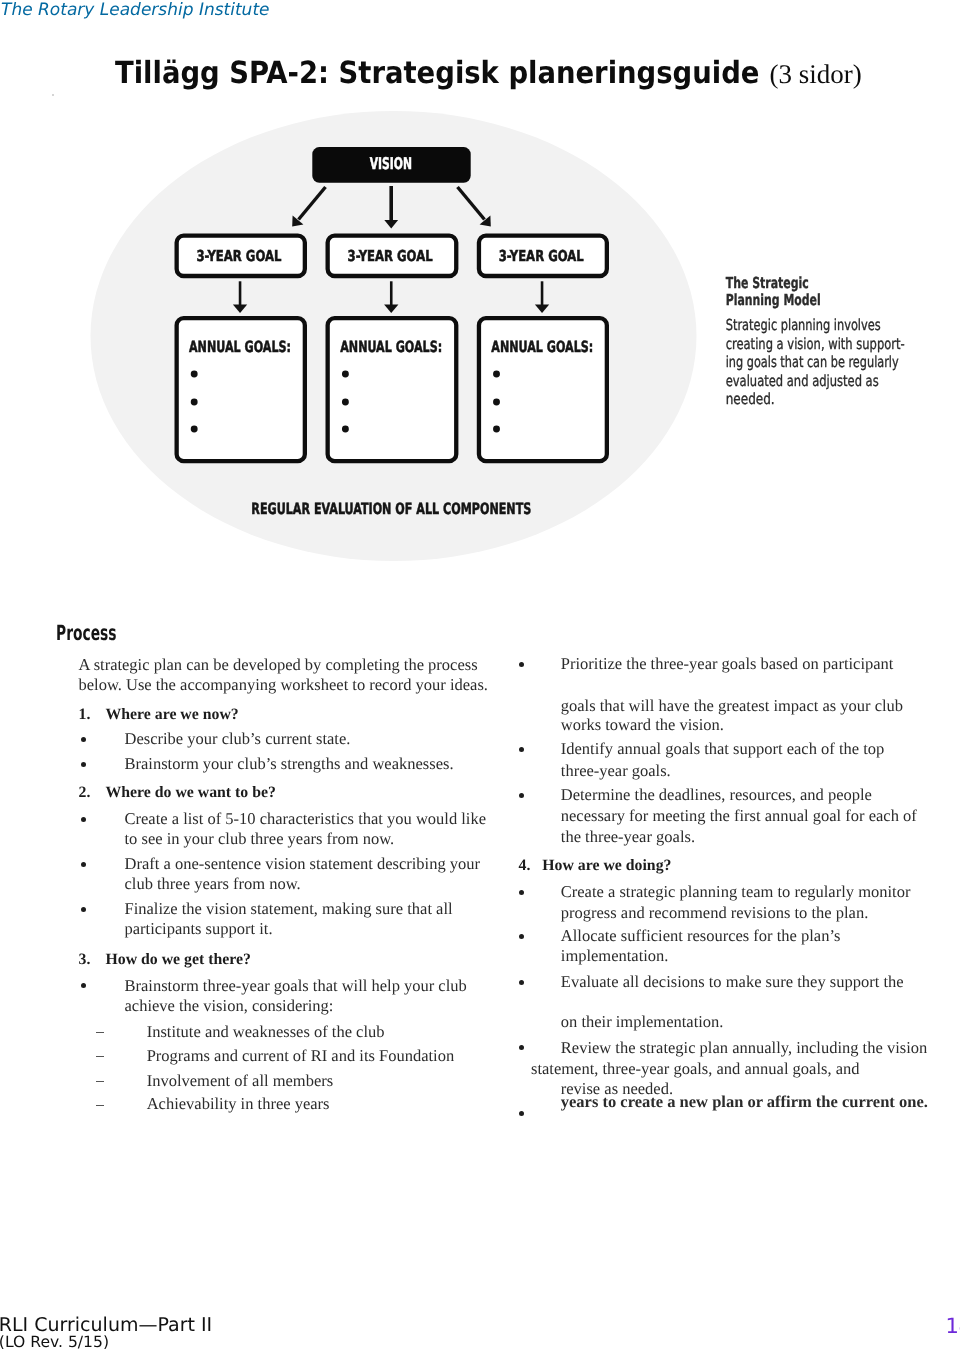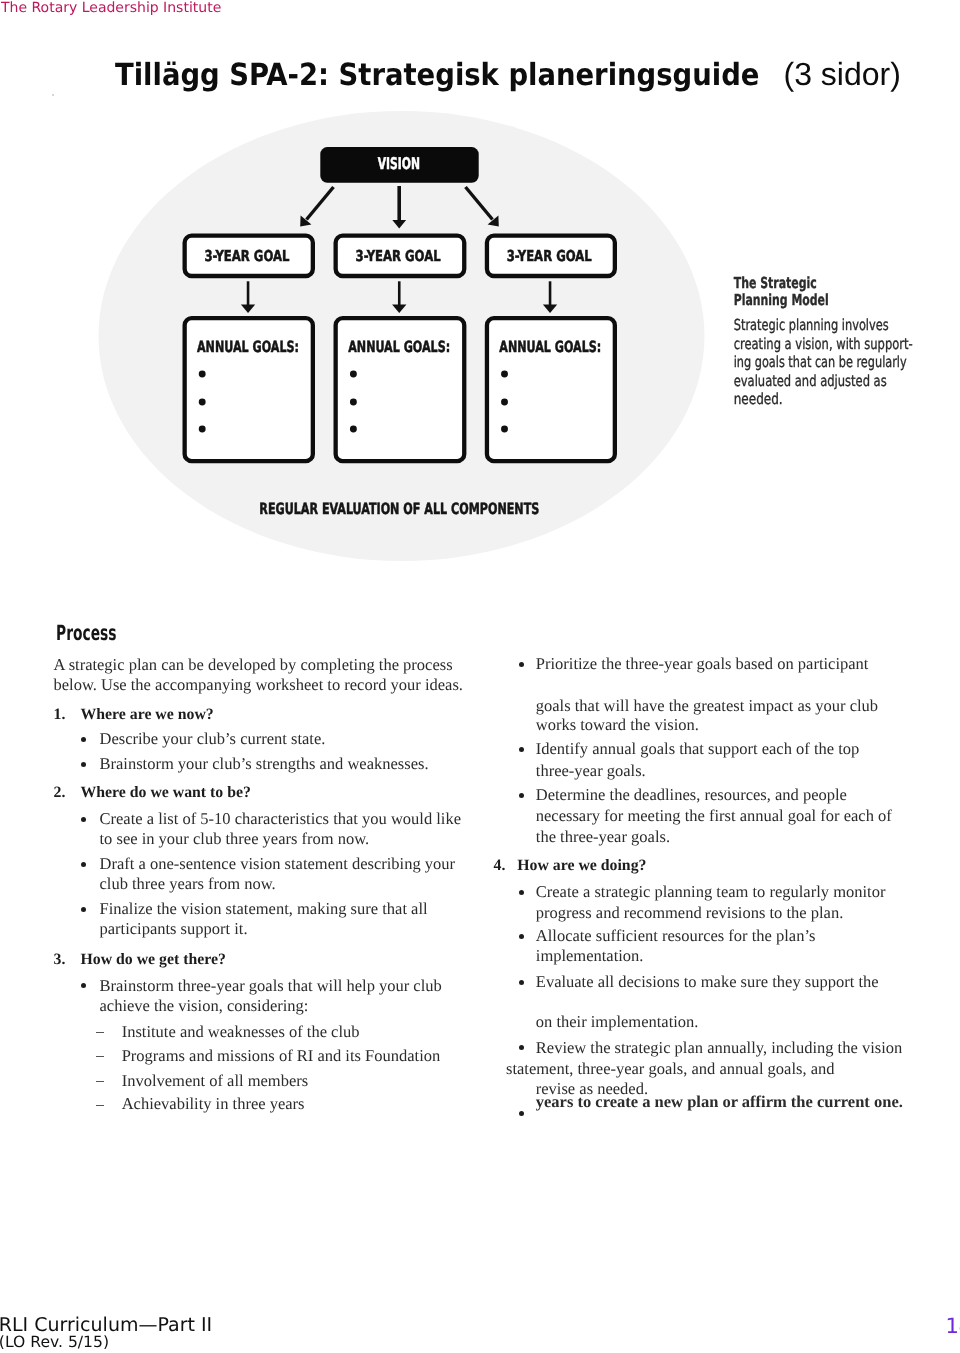--- a/index.html
+++ b/index.html
@@ -3,36 +3,36 @@
 <meta charset="utf-8">
 <title>Tillagg SPA-2: Strategisk planeringsguide</title>
 <style>
   html,body{margin:0;padding:0;}
   body{width:960px;height:1353px;background:#ffffff;position:relative;overflow:hidden;
        font-family:"DejaVu Sans",sans-serif;color:#161616;
        -webkit-font-smoothing:antialiased;text-rendering:geometricPrecision;}
   .abs{position:absolute;}
 
   
-  #institute-header{left:1px;top:0.3px;font-size:14px;white-space:nowrap;color:#be185d;}
+  #institute-header{left:1px;top:0.3px;font-size:17px;font-style:italic;white-space:nowrap;color:#0369a1;}
   #page-title{left:115px;top:56px;white-space:nowrap;color:#0d0d0d;}
   #page-title .tmain{font-family:"DejaVu Sans Condensed",sans-serif;font-weight:bold;font-size:30.5px;}
-  #page-title .tsuffix{font-family:Liberation Sans, sans-serif;font-weight:normal;font-size:32px;margin-left:19px;}
+  #page-title .tsuffix{font-family:Liberation Serif, serif;font-weight:normal;font-size:27px;margin-left:5px;}
 
   
   #scan-speck{left:52px;top:94px;width:2px;height:2px;background:#9a9a9a;border-radius:50%;opacity:.55;}
 
   
-  #diagram{left:12px;top:0;width:772px;height:600px;}
+  #diagram{left:4px;top:0;width:772px;height:600px;}
 
   
   #process-heading{left:56.2px;top:618.7px;}
   #process-body{position:absolute;left:0;top:0;width:960px;height:1353px;}
   .bl{position:absolute;white-space:nowrap;font-family:"Liberation Serif",serif;
-      font-size:16.5px;line-height:16.5px;color:#2c2c2c;}
+      font-size:16.5px;line-height:16.5px;color:#2c2c2c;margin-left:25px;}
   .bl.bold{font-weight:bold;font-size:15.8px;color:#1c1c1c;}
   .bdot{position:absolute;width:5px;height:5px;border-radius:50%;background:#1d1d1d;}
   .bdash{position:absolute;width:8.3px;height:1.4px;background:#555;}
 
   
   #footer-left1{left:-1.2px;top:1314px;font-size:19px;white-space:nowrap;color:#111;}
   #footer-left2{left:-1.2px;top:1333px;font-size:15.6px;white-space:nowrap;color:#111;}
   #footer-page{left:937.5px;top:1314px;font-size:21px;color:#6d28d9;width:22px;overflow:hidden;margin-left:8px;}
 </style>
 </head>
@@ -138,21 +138,21 @@
     <div class="bl ser" style="left: 99.5px; top: 900.7px;">Finalize the vision statement, making sure that all</div>
     <div class="bdot" style="left: 81.3px; top: 906.5px;"></div>
     <div class="bl ser" style="left: 99.5px; top: 921.4px;">participants support it.</div>
     <div class="bl ser bold" style="left: 53.5px; top: 951.9px;">3.</div>
     <div class="bl ser bold" style="left: 80.5px; top: 951.9px;">How do we get there?</div>
     <div class="bl ser" style="left: 99.5px; top: 977.6px;">Brainstorm three-year goals that will help your club</div>
     <div class="bdot" style="left: 81.3px; top: 983.4px;"></div>
     <div class="bl ser" style="left: 99.5px; top: 998px;">achieve the vision, considering:</div>
     <div class="bl ser" style="left: 121.7px; top: 1023.5px;">Institute and weaknesses of the club</div>
     <div class="bdash" style="left: 95.5px; top: 1032px;"></div>
-    <div class="bl ser" style="left: 121.7px; top: 1048px;">Programs and missions of RI and its Foundation</div>
+    <div class="bl ser" style="left: 121.7px; top: 1048px;">Programs and current of RI and its Foundation</div>
     <div class="bdash" style="left: 95.5px; top: 1056px;"></div>
     <div class="bl ser" style="left: 121.7px; top: 1072.5px;">Involvement of all members</div>
     <div class="bdash" style="left: 95.5px; top: 1081px;"></div>
     <div class="bl ser" style="left: 121.7px; top: 1096.4px;">Achievability in three years</div>
     <div class="bdash" style="left: 95.5px; top: 1105px;"></div>
     <div class="bl ser" style="left: 535.8px; top: 656.3px;">Prioritize the three-year goals based on participant</div>
     <div class="bdot" style="left: 518.8px; top: 662.1px;"></div>
     <div class="bl ser" style="left: 535.8px; top: 697.6px;">goals that will have the greatest impact as your club</div>
     <div class="bl ser" style="left: 535.8px; top: 716.8px;">works toward the vision.</div>
     <div class="bl ser" style="left: 535.8px; top: 741.1px;">Identify annual goals that support each of the top</div>

